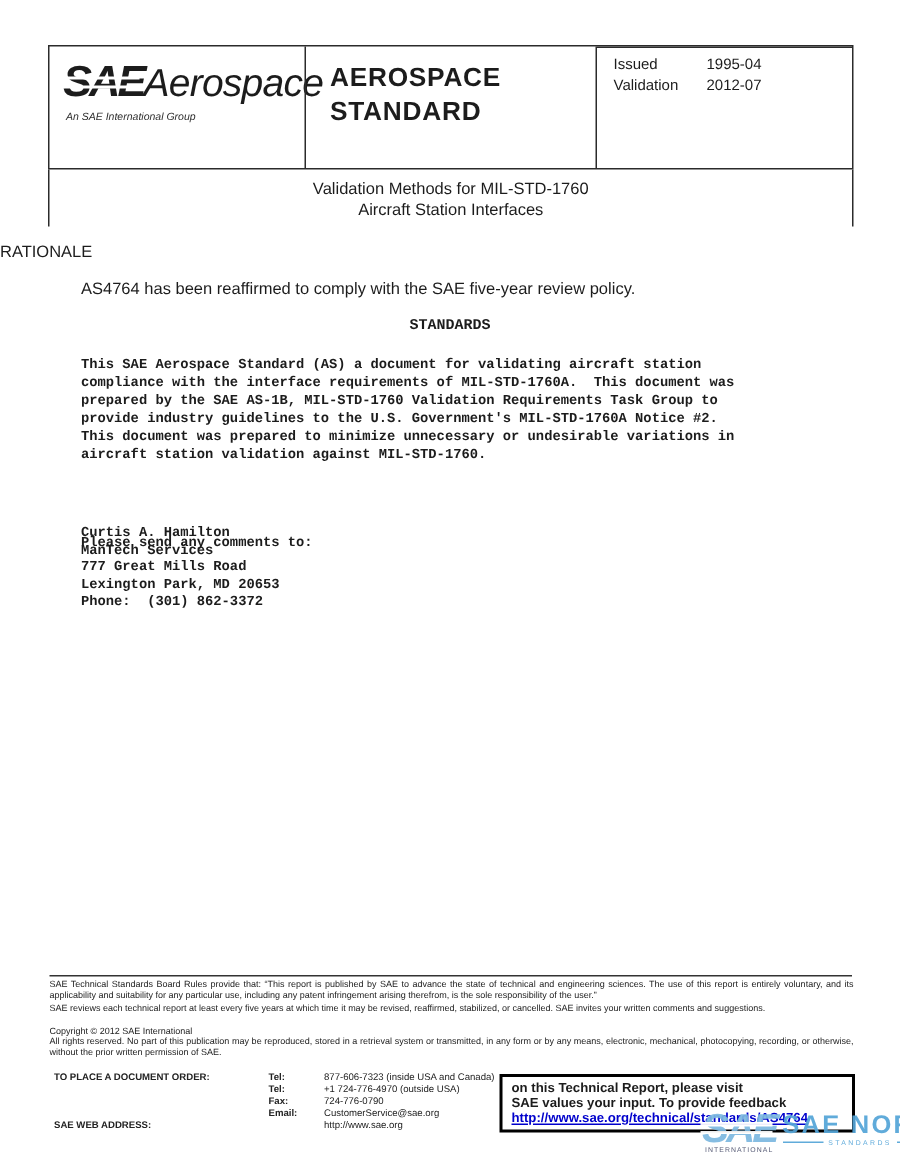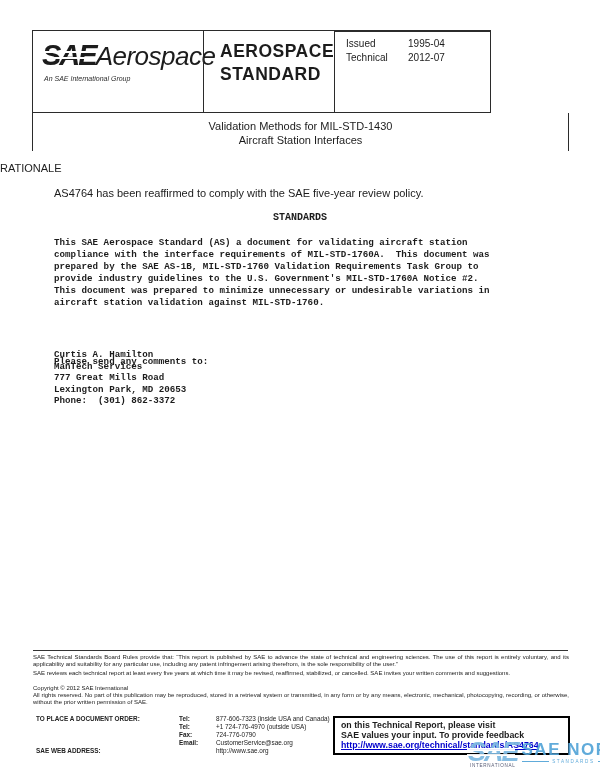--- a/index.html
+++ b/index.html
@@ -10,21 +10,21 @@
     margin: 0 auto;
     background: #ffffff;
     font-family: "Liberation Sans", sans-serif;
     color: #1c1c1c;
     overflow: hidden;
   }
 
   
   .header-box {
     position: absolute; left: 32px; top: 30px;
-    width: 459px; height: 83px;
+    width: 537px; height: 83px;
     border: 1.5px solid #2b2b2b;
     display: flex;
   }
   .logo-cell { width: 170px; padding: 9px 0 0 9px; }
   .logo-row { white-space: nowrap; line-height: 30px; }
   .sae-glyph {
     position: relative; display: inline-block;
     font-style: italic; font-weight: 900; letter-spacing: -2px;
   }
   .sae-glyph::before, .sae-glyph::after {
@@ -131,27 +131,27 @@
       </div>
       <div class="tagline">An SAE International Group</div>
     </div>
     <div class="doctype-cell">
       <div>AEROSPACE</div>
       <div>STANDARD</div>
     </div>
     <div class="docnum-cell">
       <div class="docnum-bottom">
         <div><span class="issue-label">Issued</span><span>1995-04</span></div>
-        <div><span class="issue-label">Technical</span><span>2012-07</span></div>
+        <div><span class="issue-label">Validation</span><span>2012-07</span></div>
       </div>
     </div>
   </div>
 
   <div class="title-block">
-    <div>Validation Methods for MIL-STD-1430</div>
+    <div>Validation Methods for MIL-STD-1760</div>
     <div>Aircraft Station Interfaces</div>
   </div>
 
   <div class="rationale-heading">RATIONALE</div>
   <div class="rationale-body">AS4764 has been reaffirmed to comply with the SAE five-year review policy.</div>
 
   <div class="foreword-heading mono">STANDARDS</div>
   <div class="foreword-body mono">This SAE Aerospace Standard (AS) a document for validating aircraft station
 compliance with the interface requirements of MIL-STD-1760A.  This document was
 prepared by the SAE AS-1B, MIL-STD-1760 Validation Requirements Task Group to

